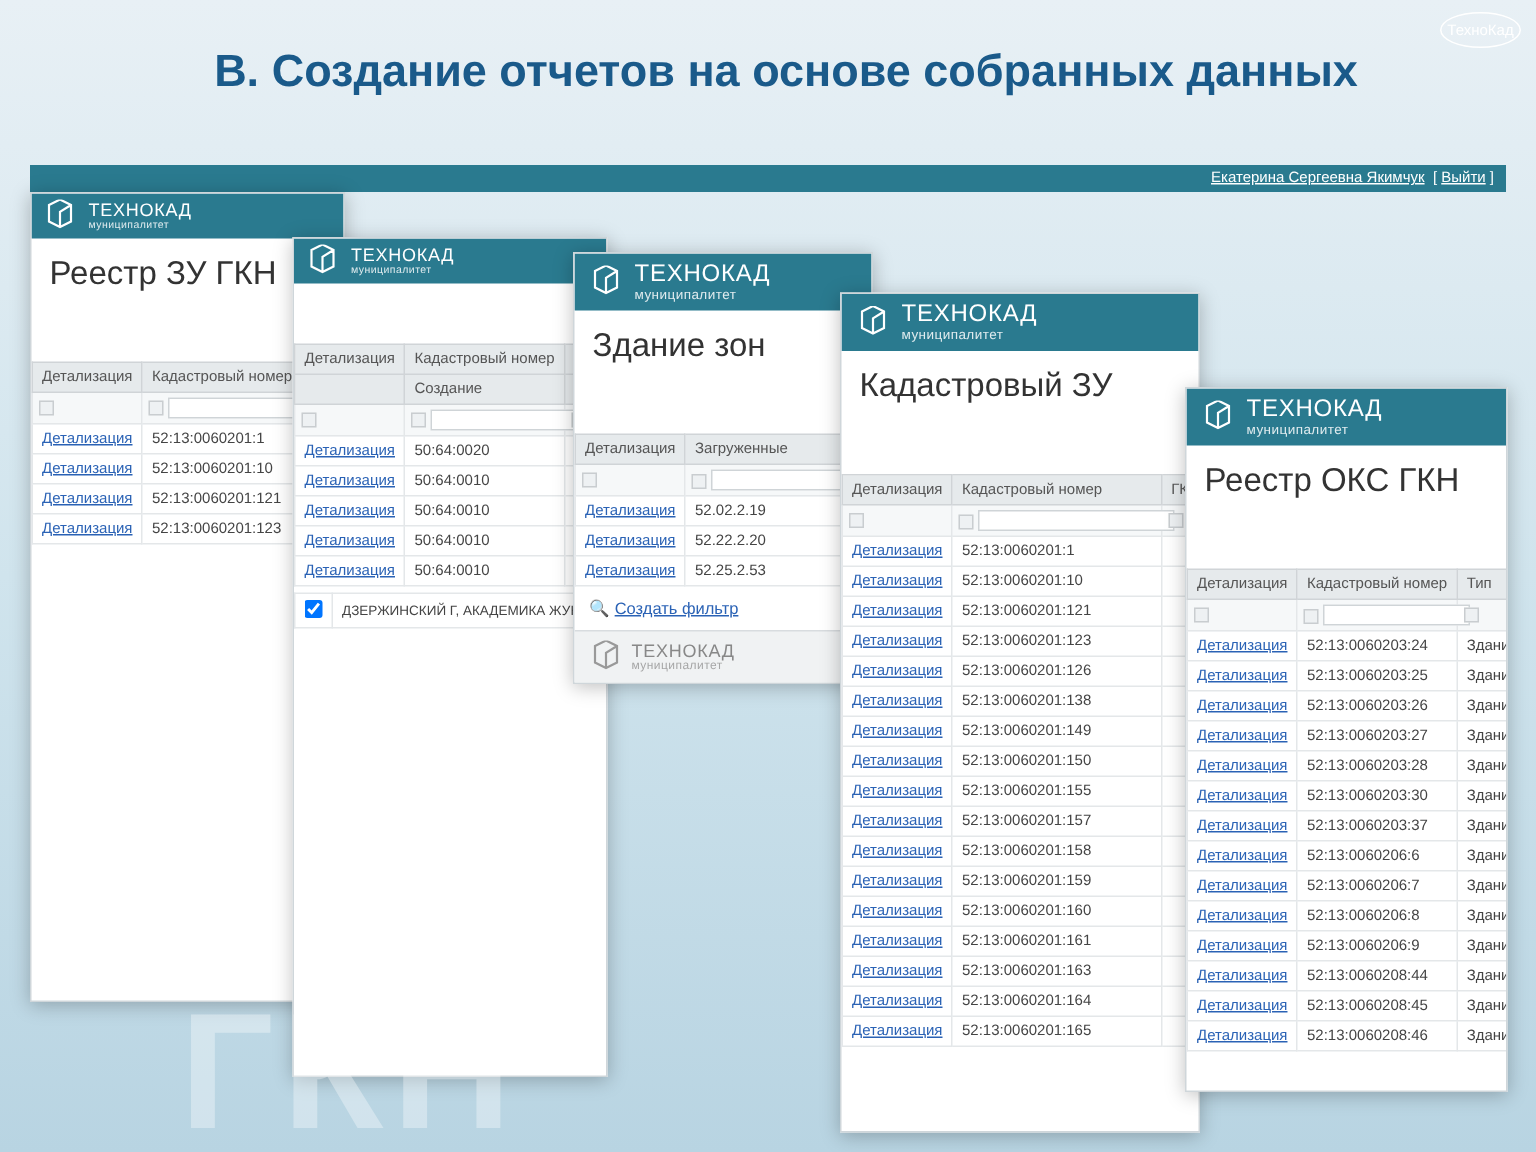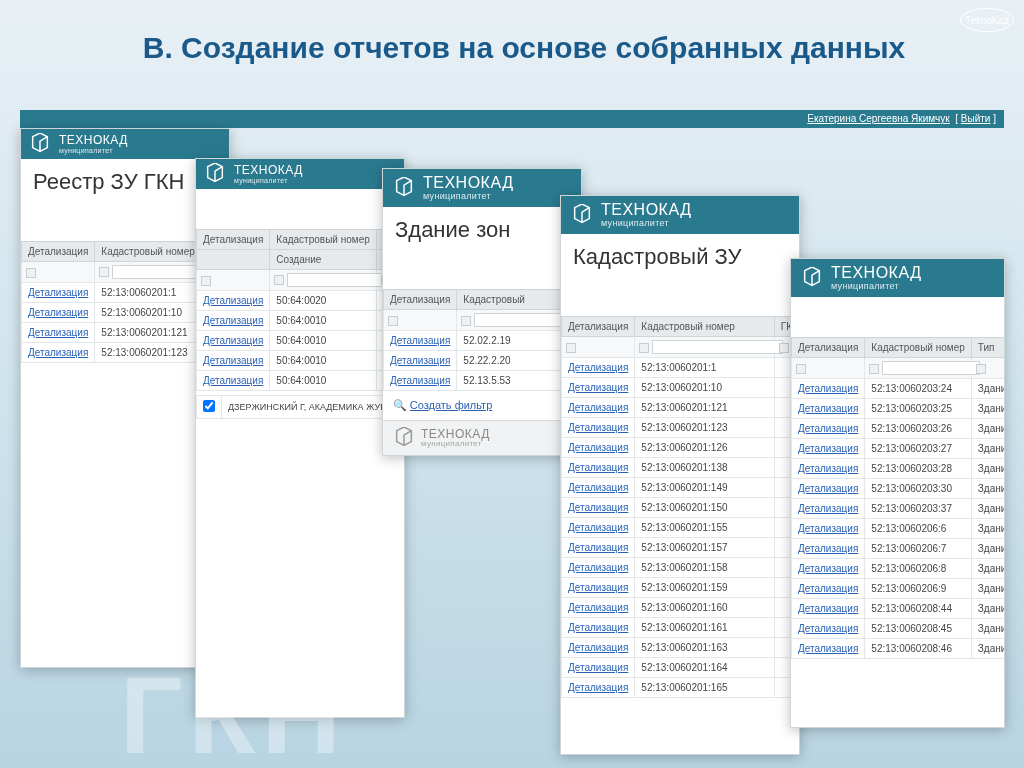--- a/index.html
+++ b/index.html
@@ -297,39 +297,39 @@
       <span class="brand-txt">
         <div class="brand-main">ТЕХНОКАД</div>
         <div class="brand-sub">муниципалитет</div>
       </span>
     </div>
     <div class="win-title">Здание зон</div>
     <table class="tbl">
       <thead>
         <tr>
           <th>Детализация</th>
-          <th>Кадастровый</th>
+          <th>Загруженные</th>
         </tr>
       </thead>
       <tbody>
         <tr class="filter-row">
           <td><span class="filter-ic"></span></td>
           <td><span class="filter-ic"></span><input style=""></td>
         </tr>
         <tr>
             <td><a class="det">Детализация</a></td>
             <td>52.02.2.19</td>
           </tr>
         <tr>
             <td><a class="det">Детализация</a></td>
             <td>52.22.2.20</td>
           </tr>
         <tr>
             <td><a class="det">Детализация</a></td>
-            <td>52.13.5.53</td>
+            <td>52.25.2.53</td>
           </tr>
       </tbody>
     </table>
     <div class="create-filter">
       🔍 <a>Создать фильтр</a>
     </div>
     <div class="footer-brand">
       <span class="logo-shape">
         <svg viewBox="0 0 24 24">
             <path d="M4 4 L12 0 L20 4 L20 16 L12 20 L4 16 Z M12 20 L12 9 L20 4" fill="none" stroke="#999" stroke-width="1.6"></path>
@@ -463,20 +463,21 @@
       <span class="logo-shape">
         <svg viewBox="0 0 24 24">
             <path d="M4 4 L12 0 L20 4 L20 16 L12 20 L4 16 Z M12 20 L12 9 L20 4" fill="none" stroke="#fff" stroke-width="1.6"></path>
           </svg>
       </span>
       <span class="brand-txt">
         <div class="brand-main">ТЕХНОКАД</div>
         <div class="brand-sub">муниципалитет</div>
       </span>
     </div>
+    <div class="win-title">Реестр ОКС ГКН</div>
     <table class="tbl">
       <thead>
         <tr>
           <th>Детализация</th>
           <th>Кадастровый номер</th>
           <th>Тип</th>
         </tr>
       </thead>
       <tbody>
         <tr class="filter-row">

